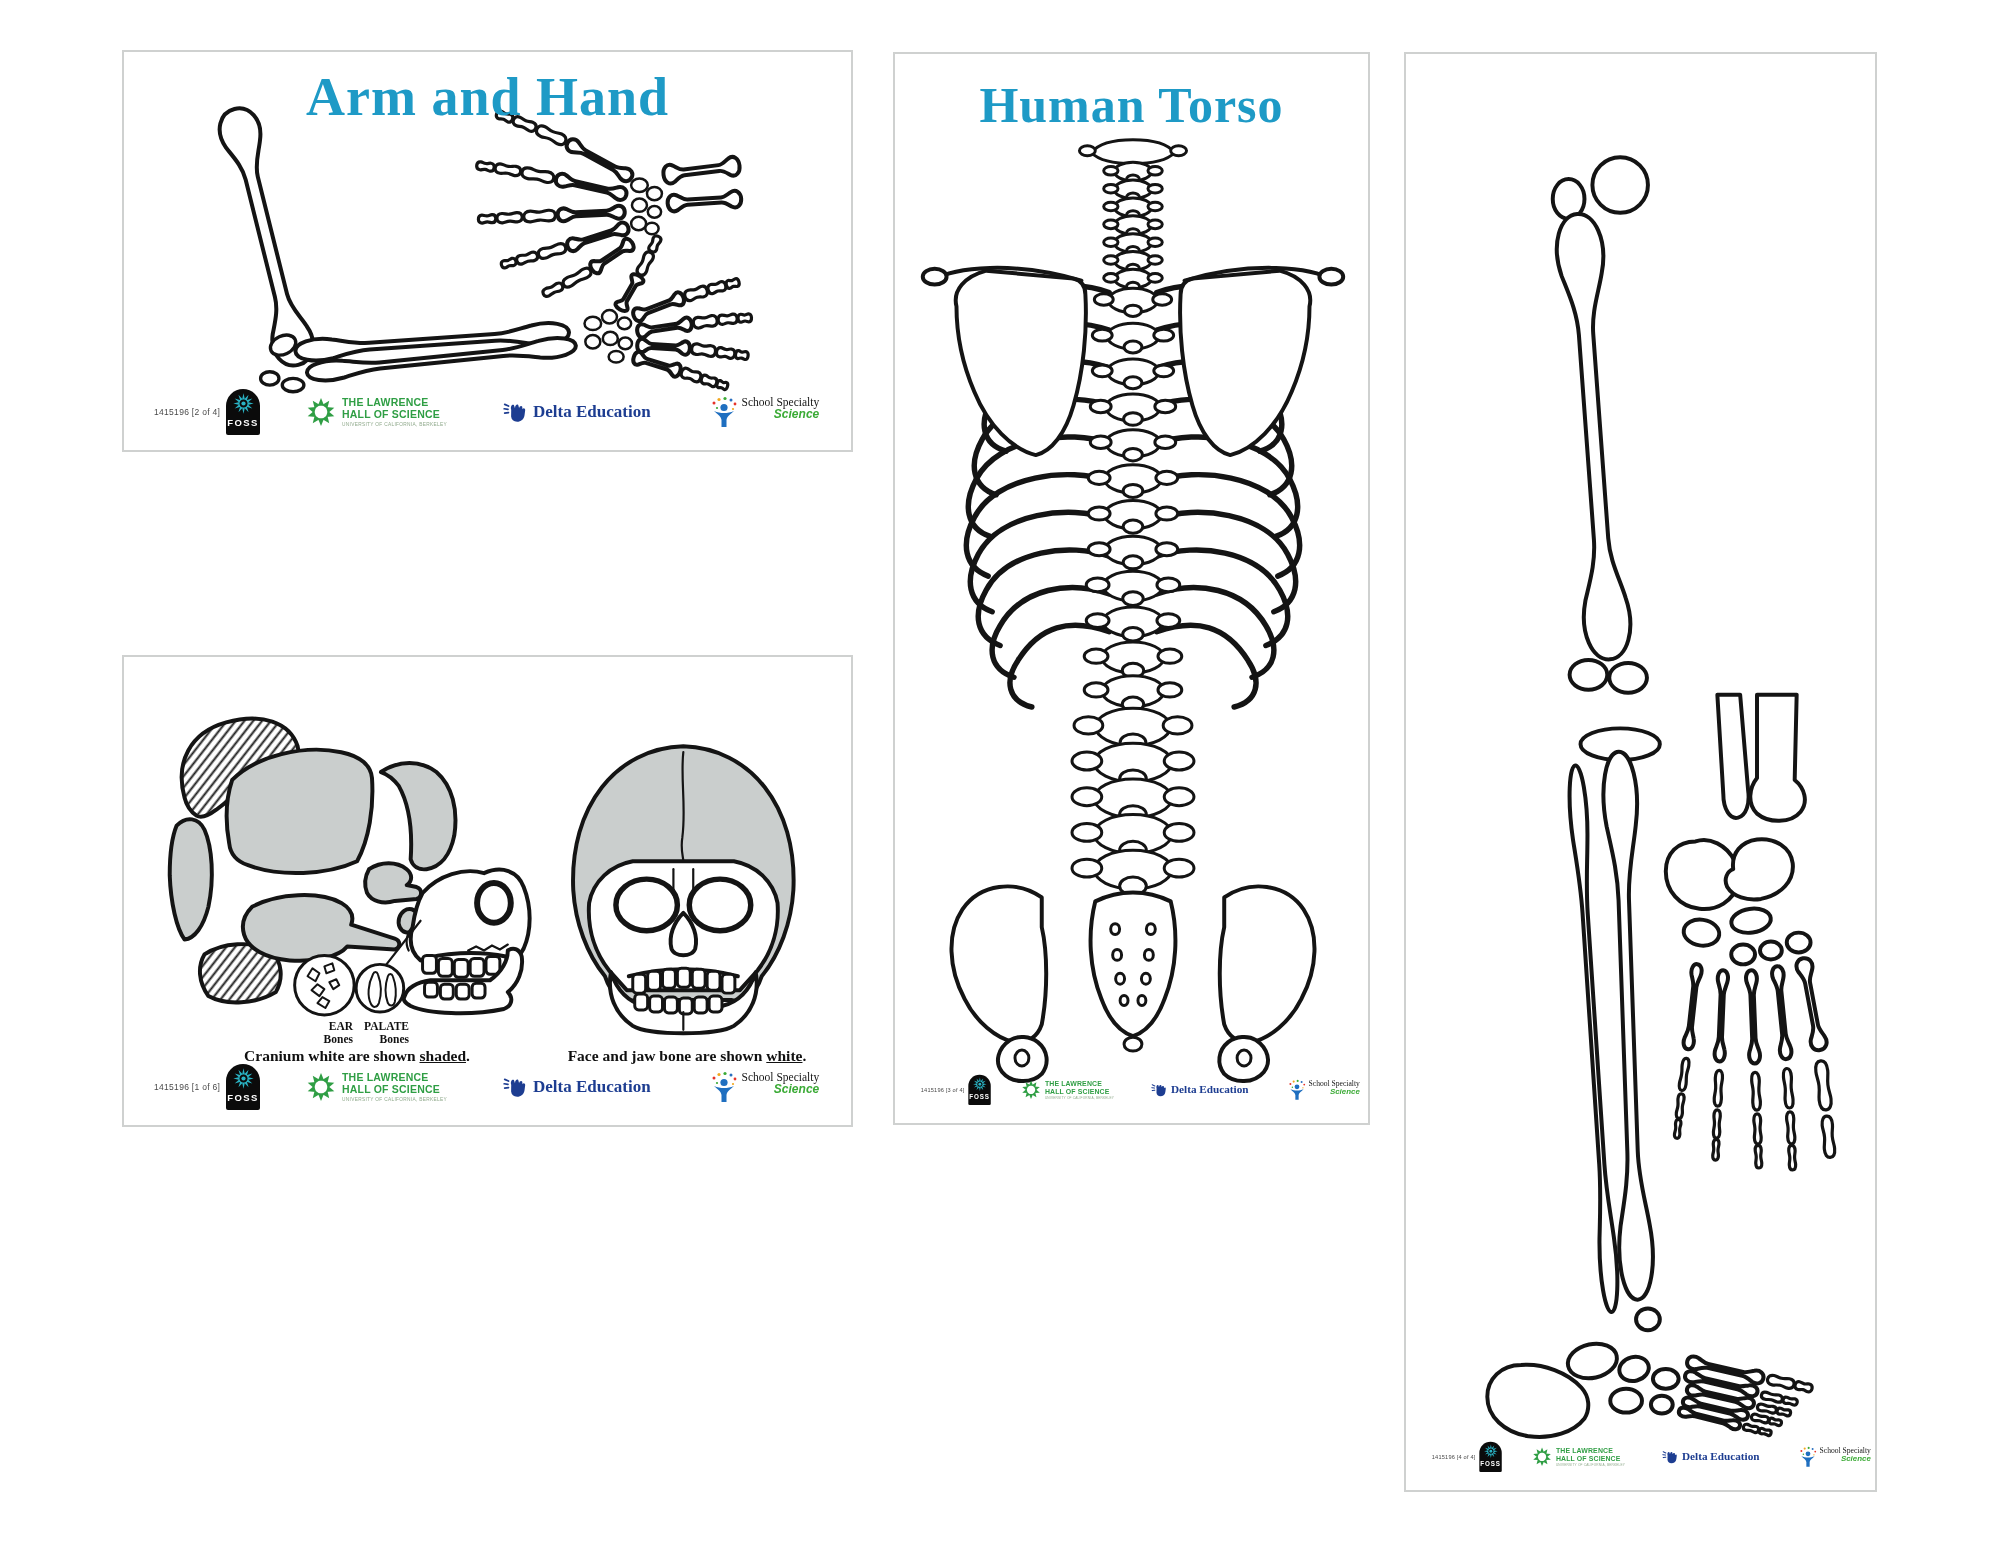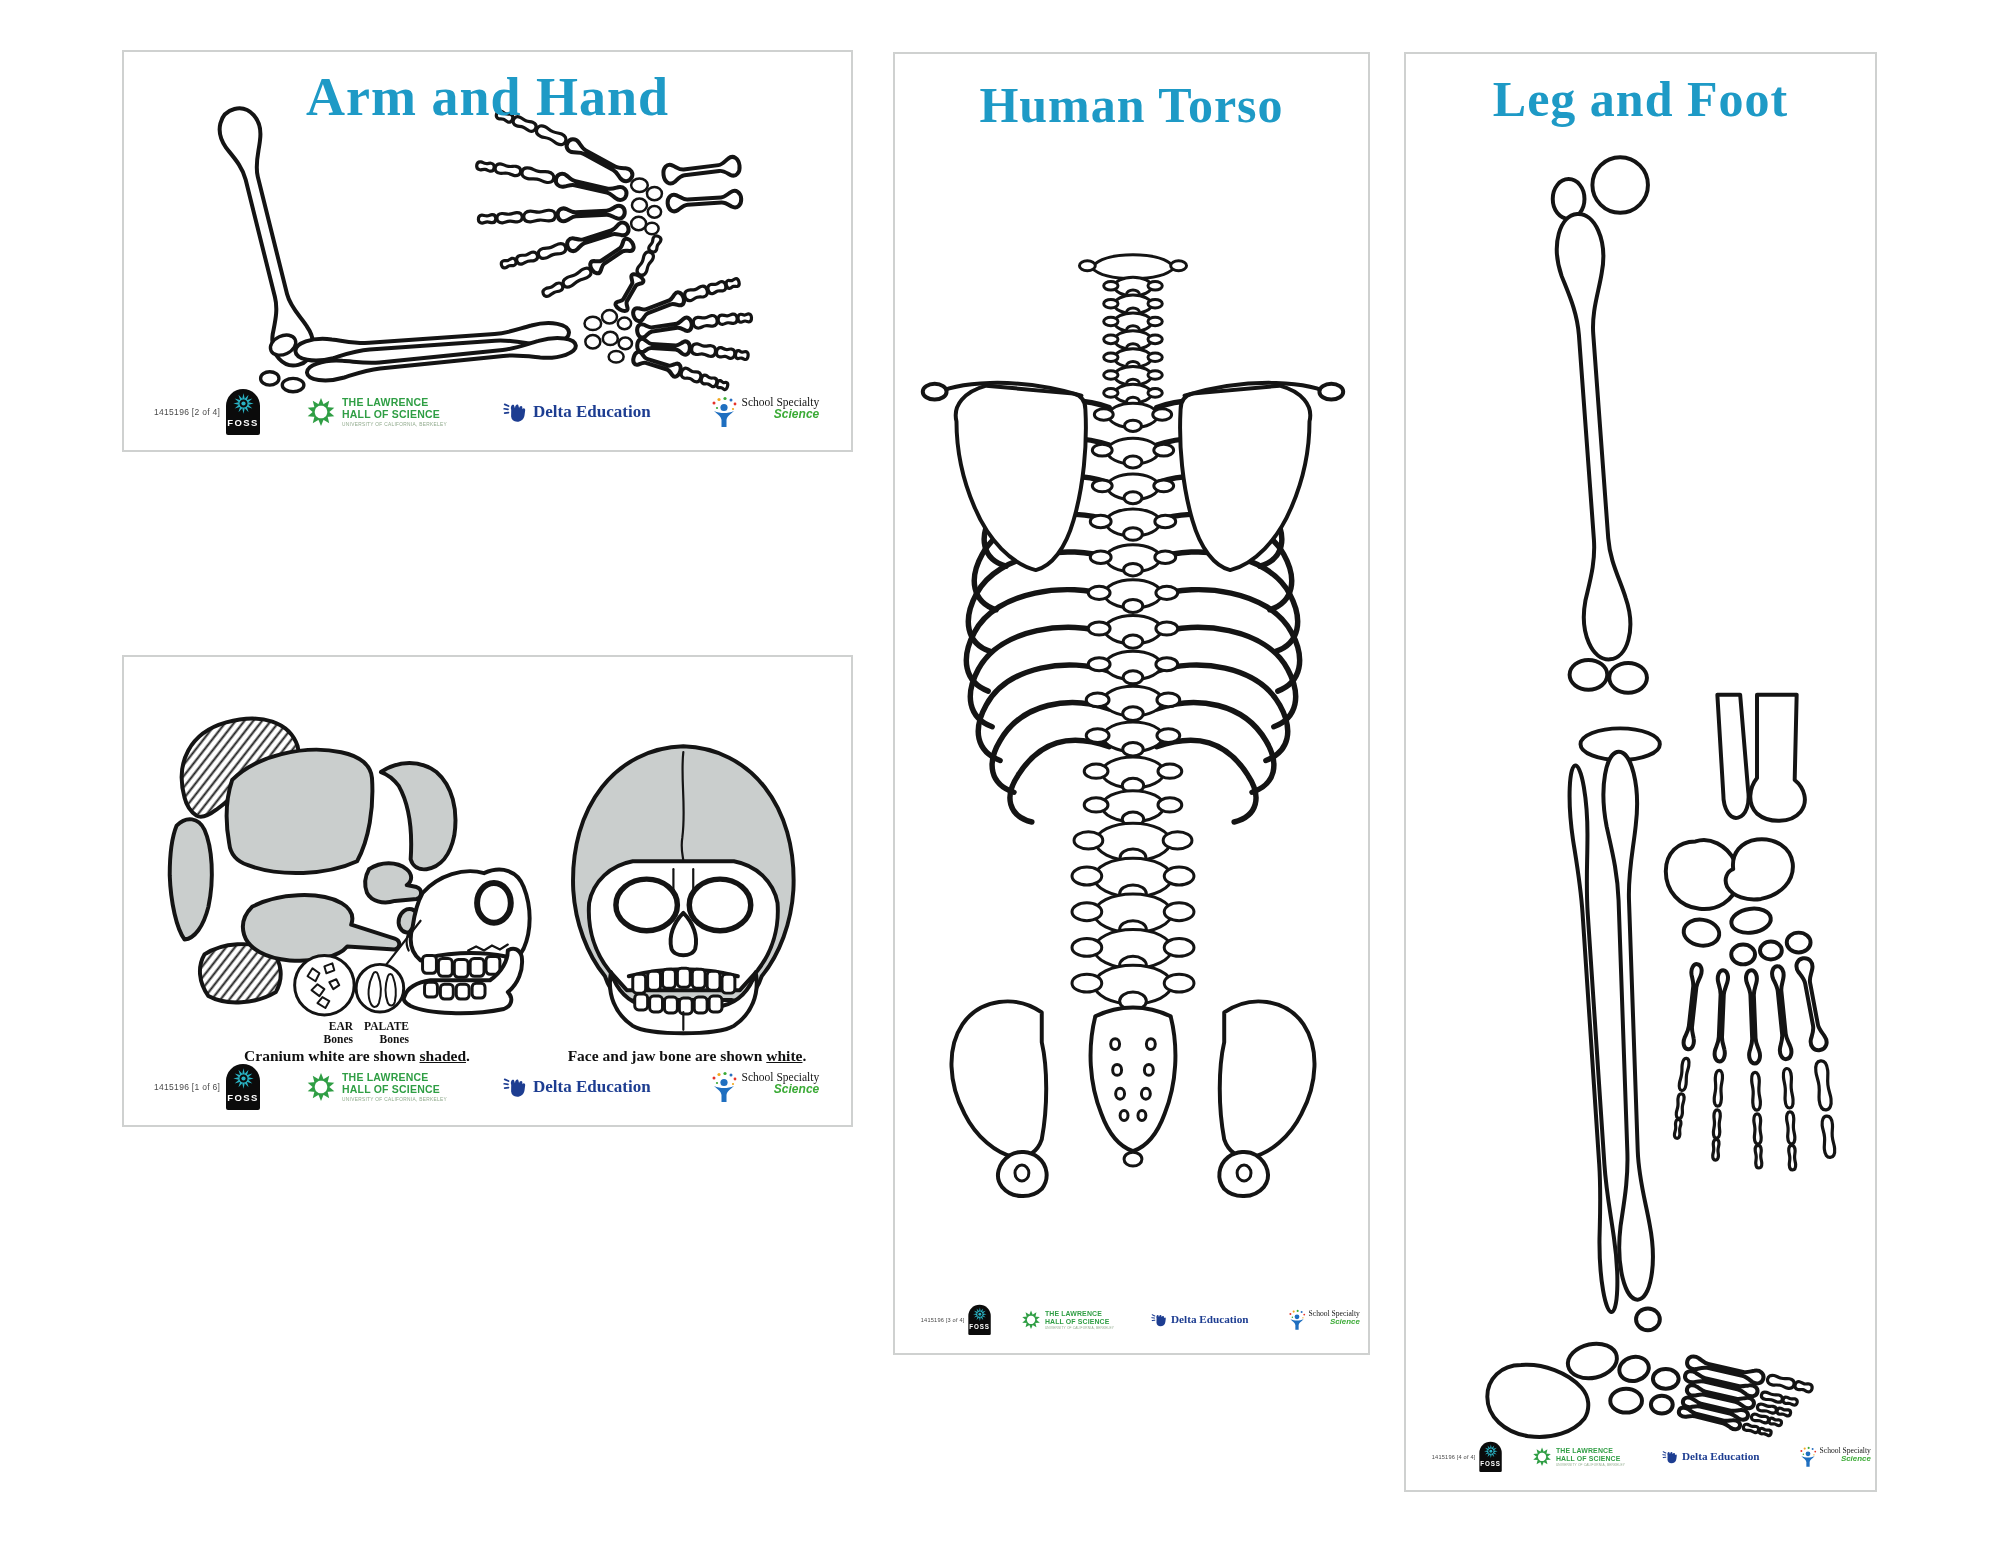--- a/index.html
+++ b/index.html
@@ -358,21 +358,21 @@
           <path fill="#1f6fc0" d="M3 15 C7 19 10 20 10.5 24 L10.5 31 L15.5 31 L15.5 24 C16 20 19 19 23 15 C19.5 16.5 16.5 17 13 17 C9.5 17 6.5 16.5 3 15 Z"></path>
         </svg>
         <div class="ssp-text">
           <div class="ssp-l1">School Specialty</div>
           <div class="ssp-l2">Science</div>
         </div>
       </div>
     </div>
   </section>
 
-  <section class="poster narrow" style="left:893px;top:52px;width:477px;height:1303px;">
+  <section class="poster narrow" style="left:893px;top:52px;width:477px;height:1073px;">
     <svg class="art" viewBox="0 0 477 1073">
       <g>
         <path class="rib" d="M216 238 C176 224 154 232 132 263 C118 282 122 299 146 304"></path>
           <path class="rib" d="M264 238 C304 224 326 232 348 263 C362 282 358 299 334 304"></path>
         <path class="rib" d="M216 276 C176 262 134 270 112 305 C98 326 102 346 126 352"></path>
           <path class="rib" d="M264 276 C304 262 346 270 368 305 C382 326 378 346 354 352"></path>
         <path class="rib" d="M216 314 C176 300 120 308 98 346 C84 369 88 391 112 398"></path>
           <path class="rib" d="M264 314 C304 300 360 308 382 346 C396 369 392 391 368 398"></path>
         <path class="rib" d="M216 352 C176 338 110 346 88 386 C74 411 78 434 102 442"></path>
           <path class="rib" d="M264 352 C304 338 370 346 392 386 C406 411 402 434 378 442"></path>
@@ -585,21 +585,20 @@
         <use href="#phalP" transform="translate(358,1348) rotate(12.8) scale(0.565,0.45) translate(0,-9)"></use>
         <use href="#phalP" transform="translate(380,1353) rotate(11.3) scale(0.38,0.4) translate(0,-9)"></use>
         <use href="#phalP" transform="translate(354,1360) rotate(11.3) scale(0.51,0.42) translate(0,-9)"></use>
         <use href="#phalP" transform="translate(374,1364) rotate(12.1) scale(0.36,0.38) translate(0,-9)"></use>
         <use href="#phalP" transform="translate(348,1370) rotate(12.5) scale(0.46,0.4) translate(0,-9)"></use>
         <use href="#phalP" transform="translate(366,1374) rotate(13) scale(0.33,0.36) translate(0,-9)"></use>
         <use href="#phalP" transform="translate(340,1380) rotate(14) scale(0.41,0.38) translate(0,-9)"></use>
         <use href="#phalP" transform="translate(356,1384) rotate(14) scale(0.32,0.34) translate(0,-9)"></use>
       </g>
     </svg>
-    <h1 class="ptitle t50" style="top:16px;">Leg and Foot</h1>
     <div class="pfooter">
       <span class="pcode">1415196 [4 of 4]</span>
       <div class="foss">
         <svg viewBox="0 0 26 26">
           <g fill="#2ab3c4">
               <circle cx="13" cy="13" r="2.4"></circle>
             <path d="M13 1.5 L14.6 8.5 L11.4 8.5 Z"></path>
               <path d="M13 1.5 L14.6 8.5 L11.4 8.5 Z" transform="rotate(30 13 13)"></path>
             <path d="M13 1.5 L14.6 8.5 L11.4 8.5 Z" transform="rotate(60 13 13)"></path>
               <path d="M13 1.5 L14.6 8.5 L11.4 8.5 Z" transform="rotate(90 13 13)"></path>

